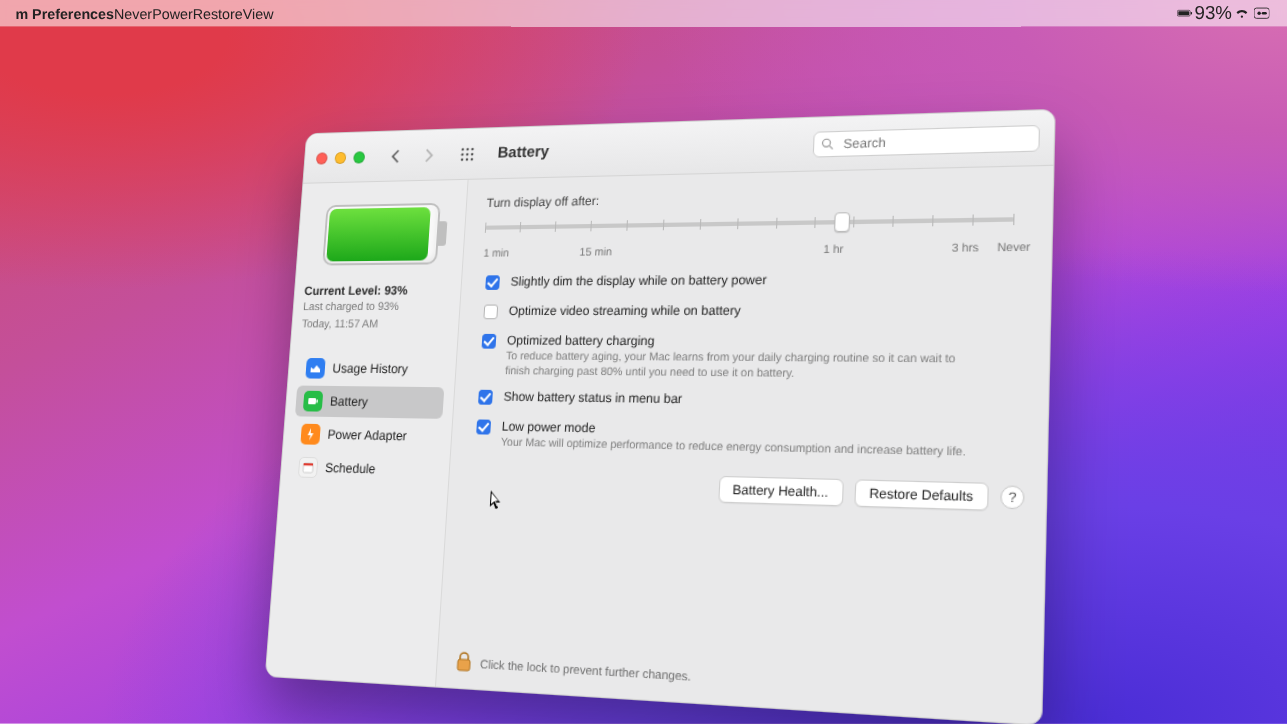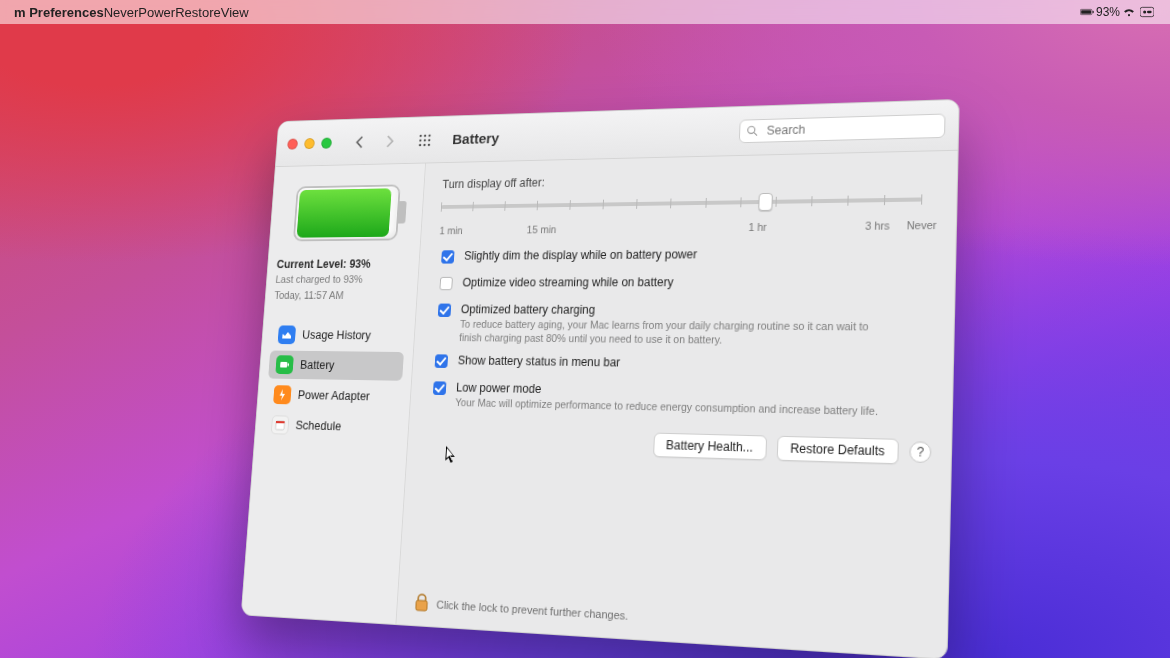--- a/index.html
+++ b/index.html
@@ -115,21 +115,21 @@
     <span>Restore</span>
     <span>View</span>
     <span class="spacer"></span>
     <span class="status-icon">
       <svg class="i" viewBox="0 0 24 12">
           <rect x="0.5" y="1.5" width="20" height="9" rx="2" fill="none" stroke="#222"></rect>
           <rect x="2" y="3" width="17" height="6" rx="1" fill="#222"></rect>
           <rect x="21.5" y="4" width="2" height="4" rx="1" fill="#222"></rect>
         </svg>
     </span>
-    <span style="font-size:12px;">93%</span>
+    <span style="font-size:17px;">93%</span>
     <span class="status-icon">
       <svg class="i" viewBox="0 0 20 16">
           <path d="M10 14a1.5 1.5 0 100-3 1.5 1.5 0 000 3zM3 7c4-4 10-4 14 0l-2 2c-3-3-7-3-10 0L3 7z" fill="#222"></path>
         </svg>
     </span>
     <span class="status-icon">
       <svg class="i" viewBox="0 0 18 12">
           <rect x="0" y="0" width="18" height="12" rx="3" fill="none" stroke="#222"></rect>
           <circle cx="6" cy="6" r="2" fill="#222"></circle>
           <rect x="9" y="4.5" width="6" height="3" rx="1.5" fill="#222"></rect>

